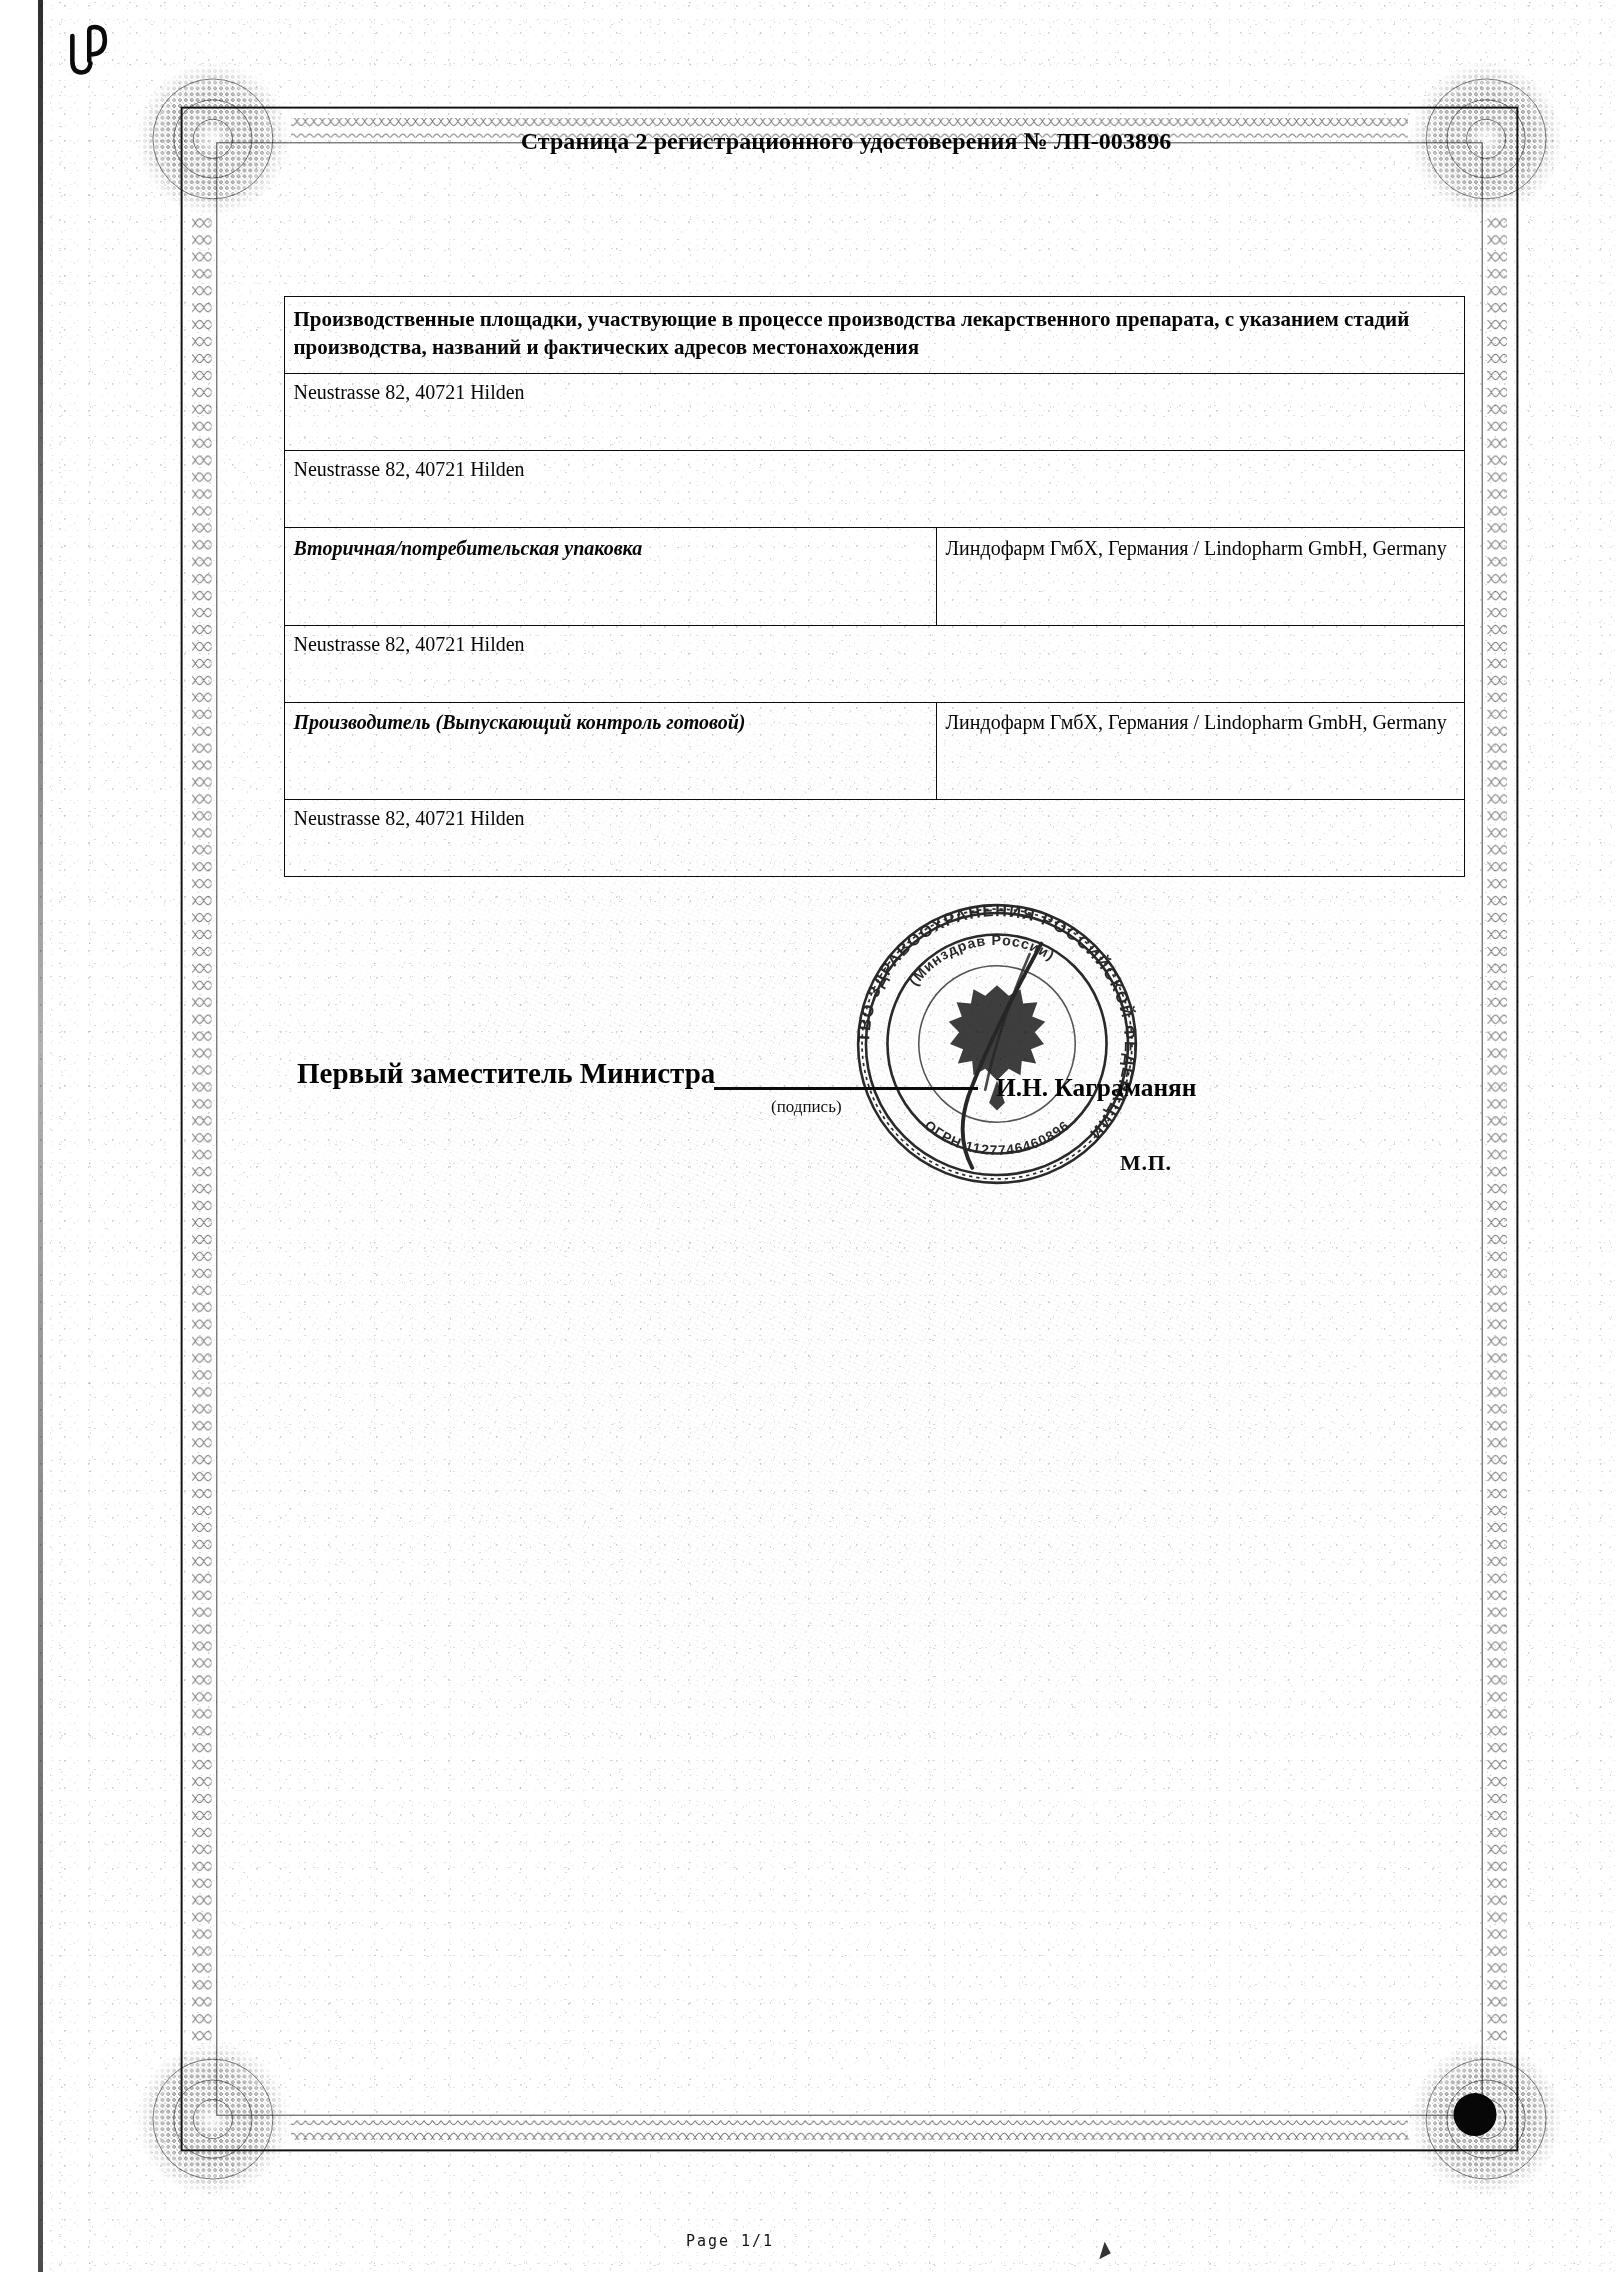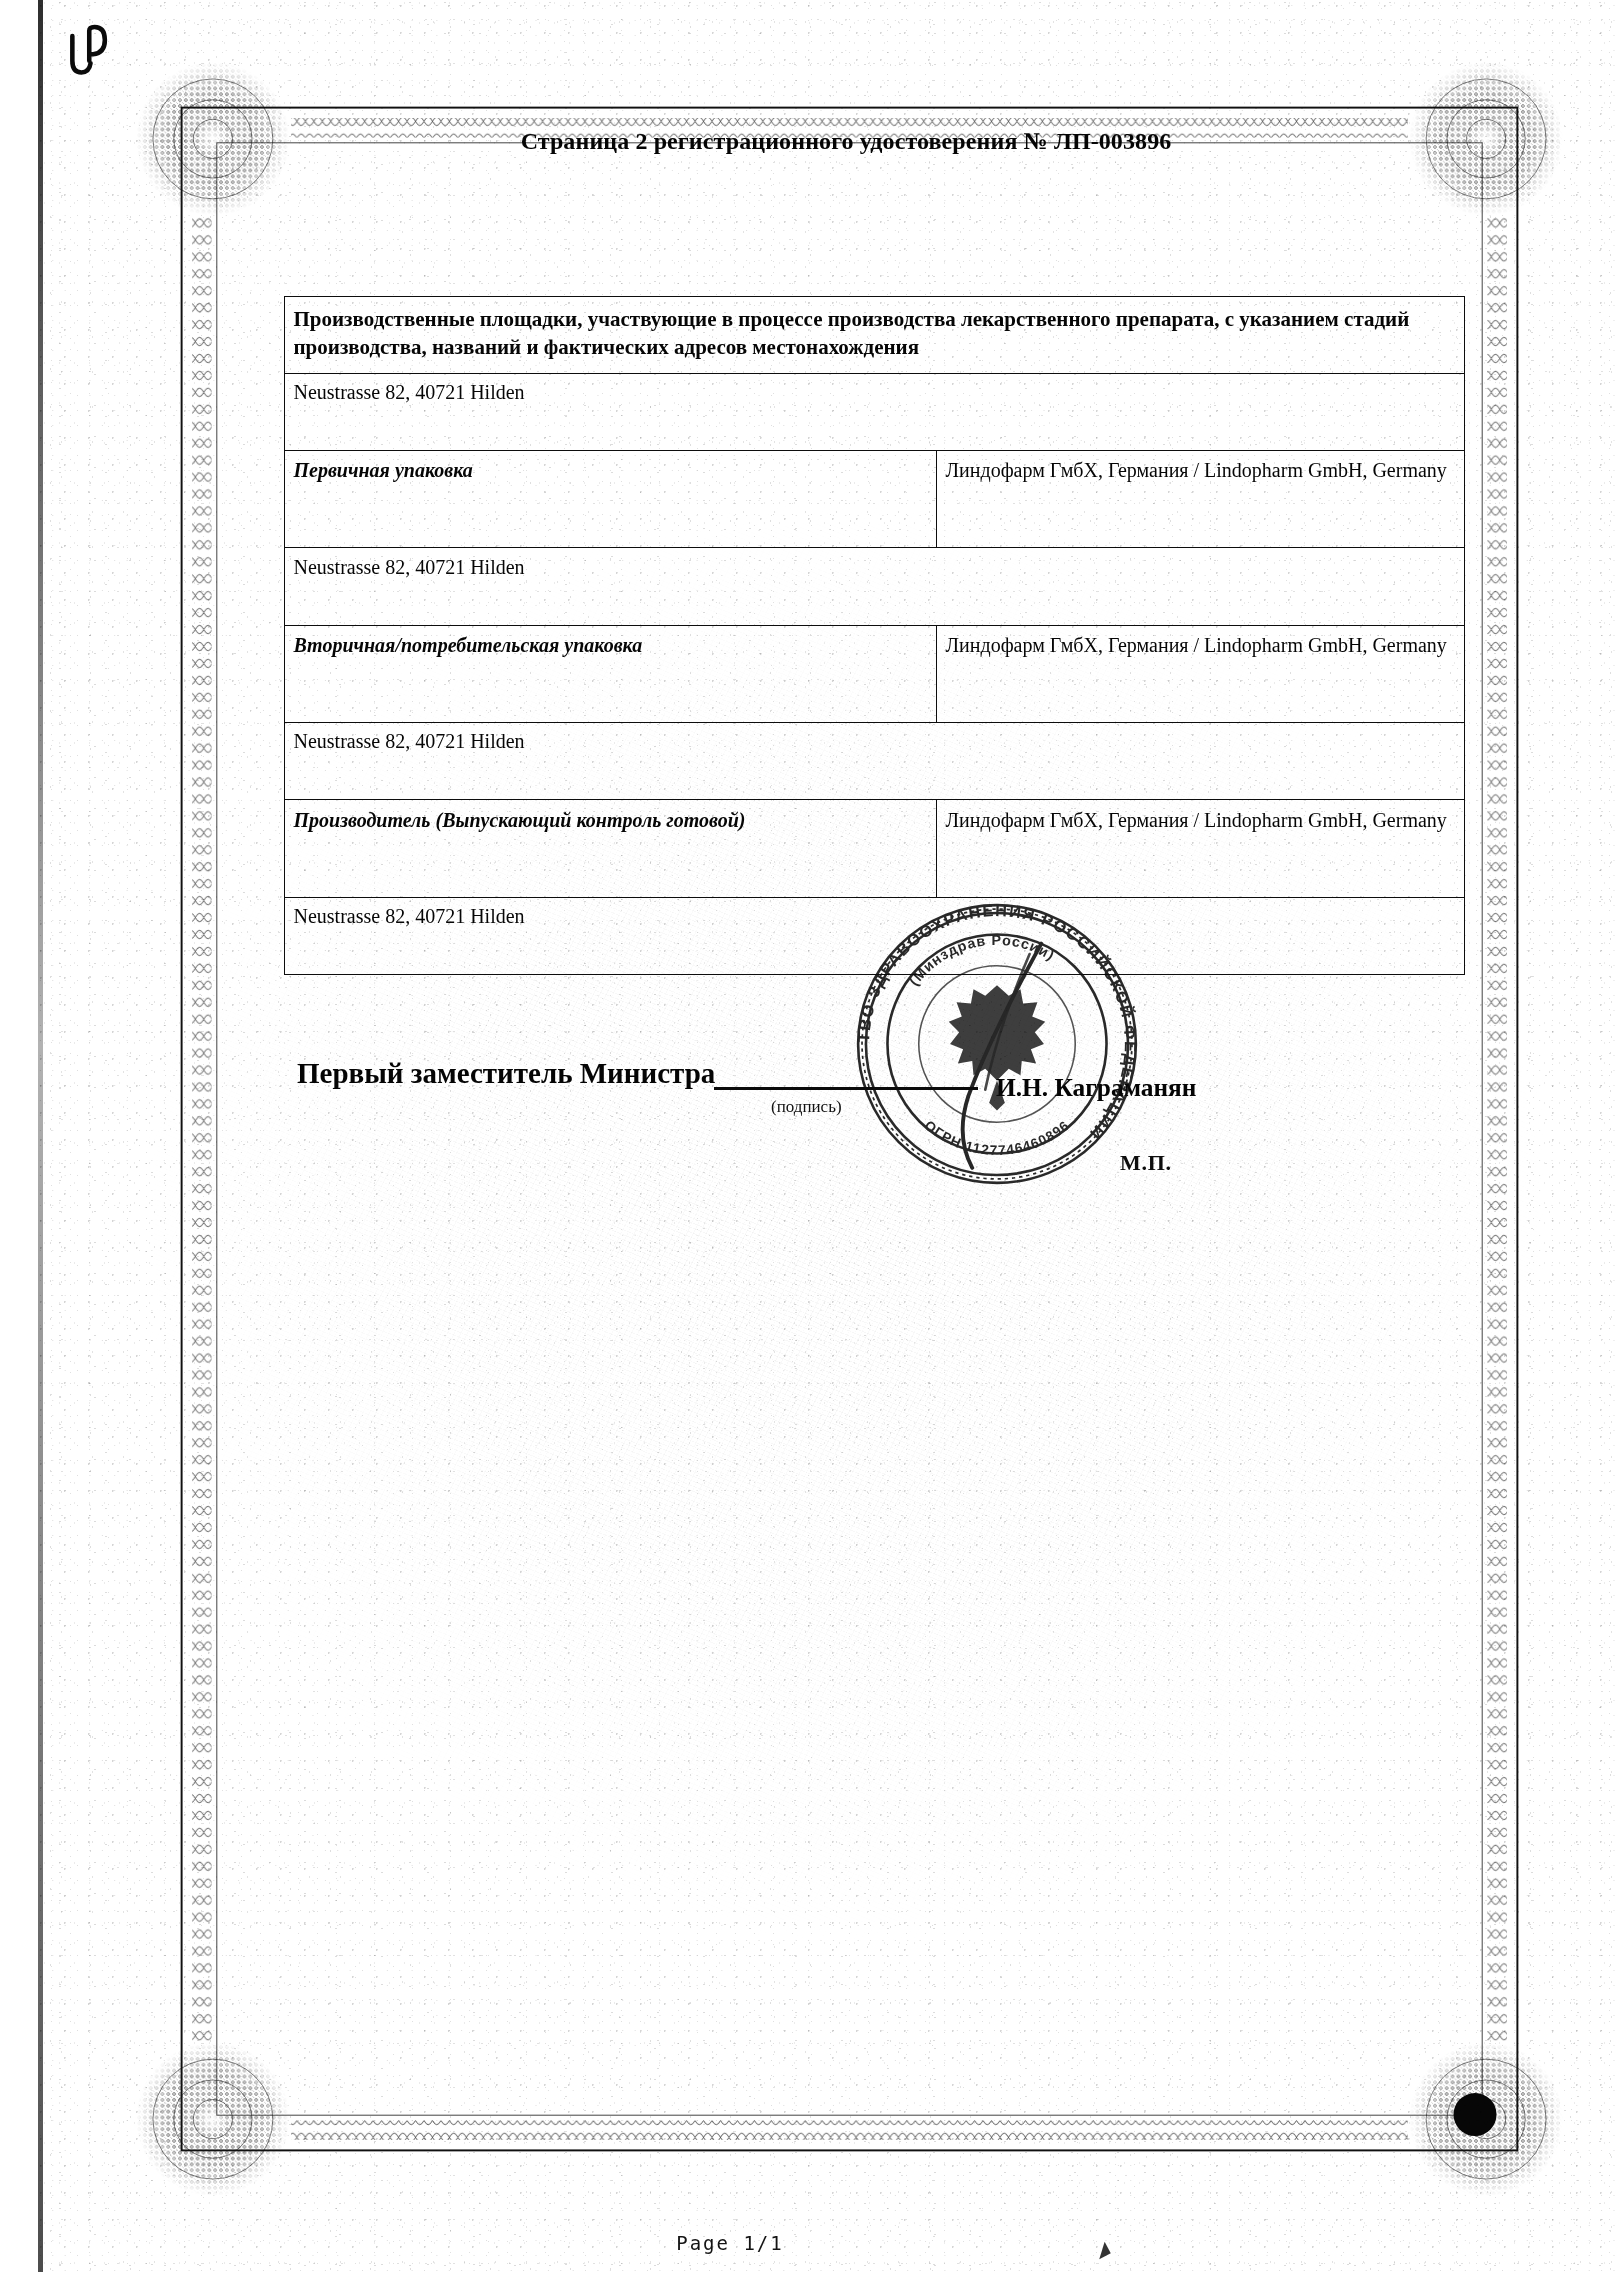--- a/index.html
+++ b/index.html
@@ -202,21 +202,21 @@
   }
 
   
   .page-footer {
     position: absolute;
     left: 0;
     top: 2232px;
     width: 1384px;
     text-align: center;
     font-family: "DejaVu Sans Mono", "Liberation Mono", monospace;
-    font-size: 19px;
+    font-size: 15px;
     letter-spacing: 2px;
     color: #141414;
   }
   .footer-tick {
     position: absolute;
     left: 1057px;
     top: 2239px;
     font-size: 17px;
     color: #333;
     transform: rotate(-28deg);
@@ -318,24 +318,20 @@
       <tbody>
         <tr>
           <td class="head-cell" colspan="2">Производственные площадки, участвующие в процессе производства лекарственного препарата, с указанием стадий производства, названий и фактических адресов местонахождения</td>
         </tr>
 
         <tr>
           <td class="addr-cell" colspan="2">Neustrasse 82, 40721 Hilden</td>
         </tr>
 
         <tr>
-          <td class="stage-cell">Первичная упаковка</td>
-          <td class="org-cell">Линдофарм ГмбХ, Германия / Lindopharm GmbH, Germany</td>
-        </tr>
-        <tr>
           <td class="addr-cell" colspan="2">Neustrasse 82, 40721 Hilden</td>
         </tr>
 
         <tr>
           <td class="stage-cell">Вторичная/потребительская упаковка</td>
           <td class="org-cell">Линдофарм ГмбХ, Германия / Lindopharm GmbH, Germany</td>
         </tr>
         <tr>
           <td class="addr-cell" colspan="2">Neustrasse 82, 40721 Hilden</td>
         </tr>

